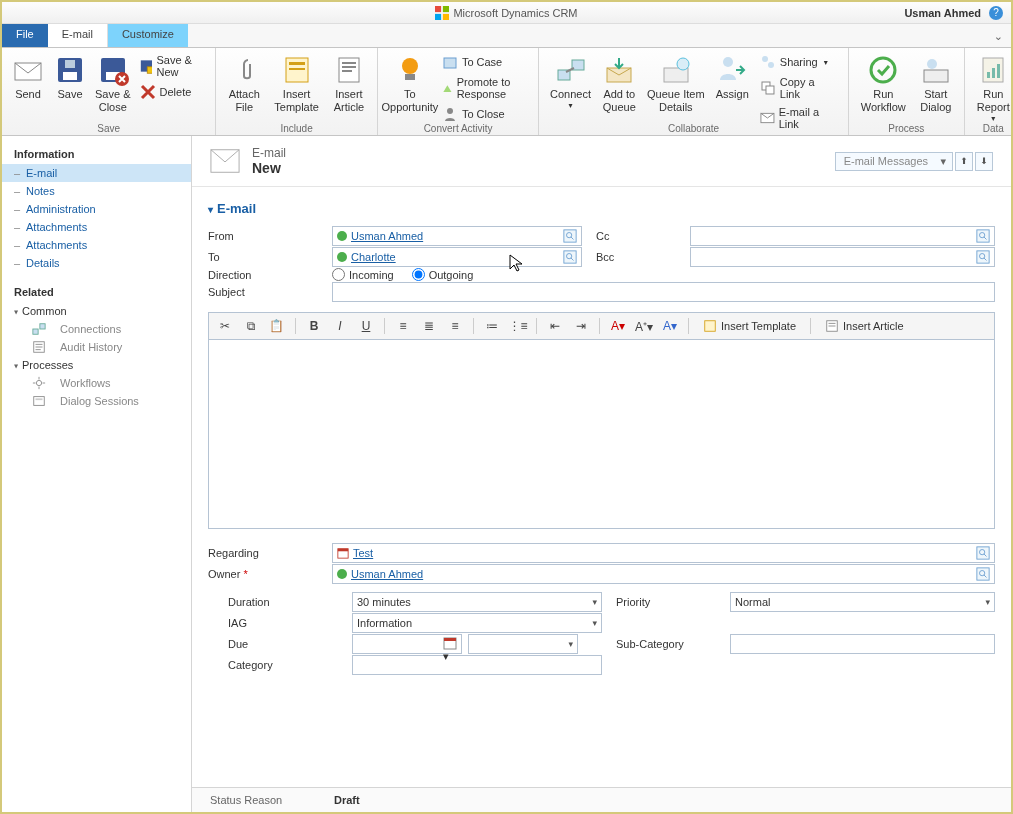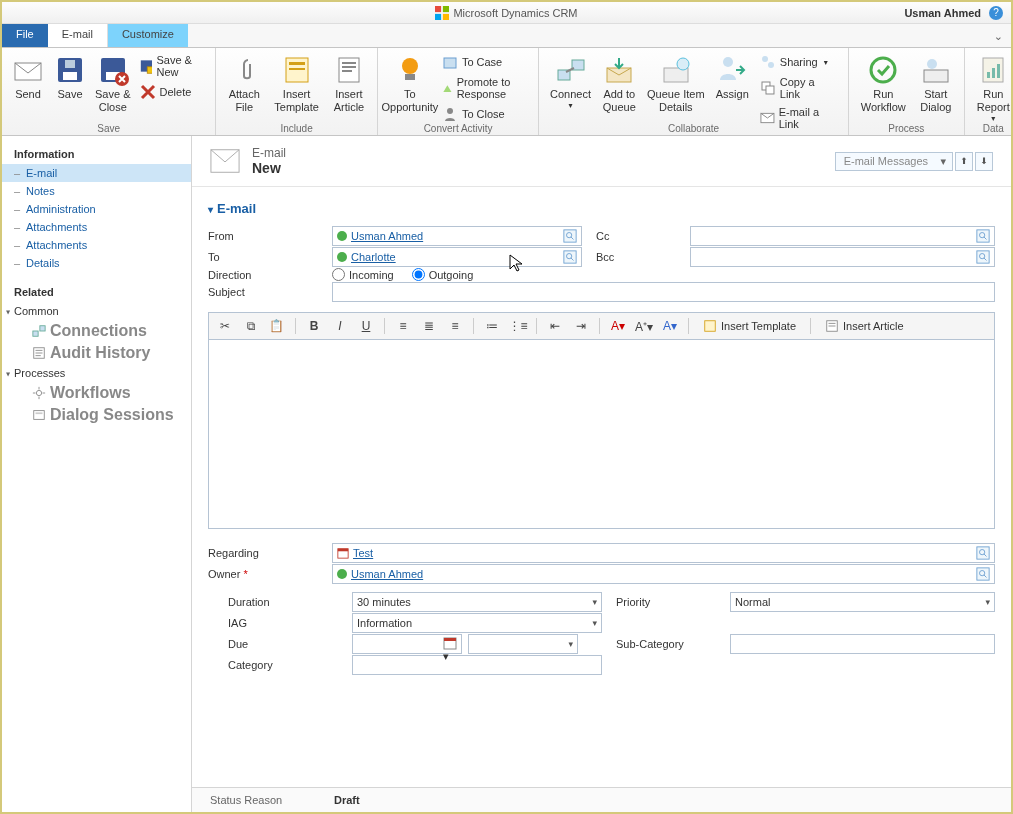--- a/index.html
+++ b/index.html
@@ -27,23 +27,23 @@
 .small-btn .icon { width: 16px; height: 16px; }
 .vstack { display: flex; flex-direction: column; gap: 2px; }
 
 .content-area { display: flex; height: calc(814px - 22px - 24px - 88px - 4px); }
 .sidebar { width: 190px; border-right: 1px solid #d5d5d5; background: #fff; padding: 8px 0; overflow-y: auto; }
 .sidebar h4 { font-size: 11px; font-weight: bold; padding: 4px 12px; color: #333; }
 .sidebar .section { margin-bottom: 10px; }
 .sidebar .nav-item { padding: 3px 10px 3px 24px; font-size: 11px; color: #195fa5; cursor: pointer; position: relative; }
 .sidebar .nav-item.active { background: #cde5f7; }
 .sidebar .nav-item::before { content: "–"; position: absolute; left: 12px; color: #888; }
-.sidebar .expander { font-size: 11px; padding: 3px 4px; cursor: pointer; color: #333; }
+.sidebar .expander { font-size: 11px; padding: 3px 12px; cursor: pointer; color: #333; }
 .sidebar .expander::before { content: "▸"; font-size: 8px; margin-right: 4px; color: #666; display: inline-block; transform: rotate(90deg);}
-.sidebar .sub-item { padding: 2px 10px 2px 30px; font-size: 16px; color: #888; cursor: pointer; display: flex; align-items: center; gap: 4px; font-weight: bold;}
+.sidebar .sub-item { padding: 2px 10px 2px 30px; font-size: 11px; color: #888; cursor: pointer; display: flex; align-items: center; gap: 14px;}
 .sidebar .sub-item .sicon{width:14px;height:14px;}
 
 .main { flex: 1; display: flex; flex-direction: column; overflow: hidden; }
 .form-header { padding: 10px 18px; display: flex; align-items: center; gap: 12px; border-bottom: 1px solid #e5e5e5; }
 .form-header .envelope-icon { width: 30px; height: 26px; }
 .form-header .titles .type { font-size: 12px; color: #666; }
 .form-header .titles .name { font-size: 14px; font-weight: bold; color: #333; }
 .form-header .right { margin-left: auto; display: flex; gap: 2px; }
 .form-header .combo { border: 1px solid #b8c8d8; background: #f5faff; padding: 2px 24px 2px 8px; font-size: 11px; color: #888; position: relative; cursor: pointer; }
 .form-header .combo::after { content: "▾"; position: absolute; right: 6px; color: #666; }

